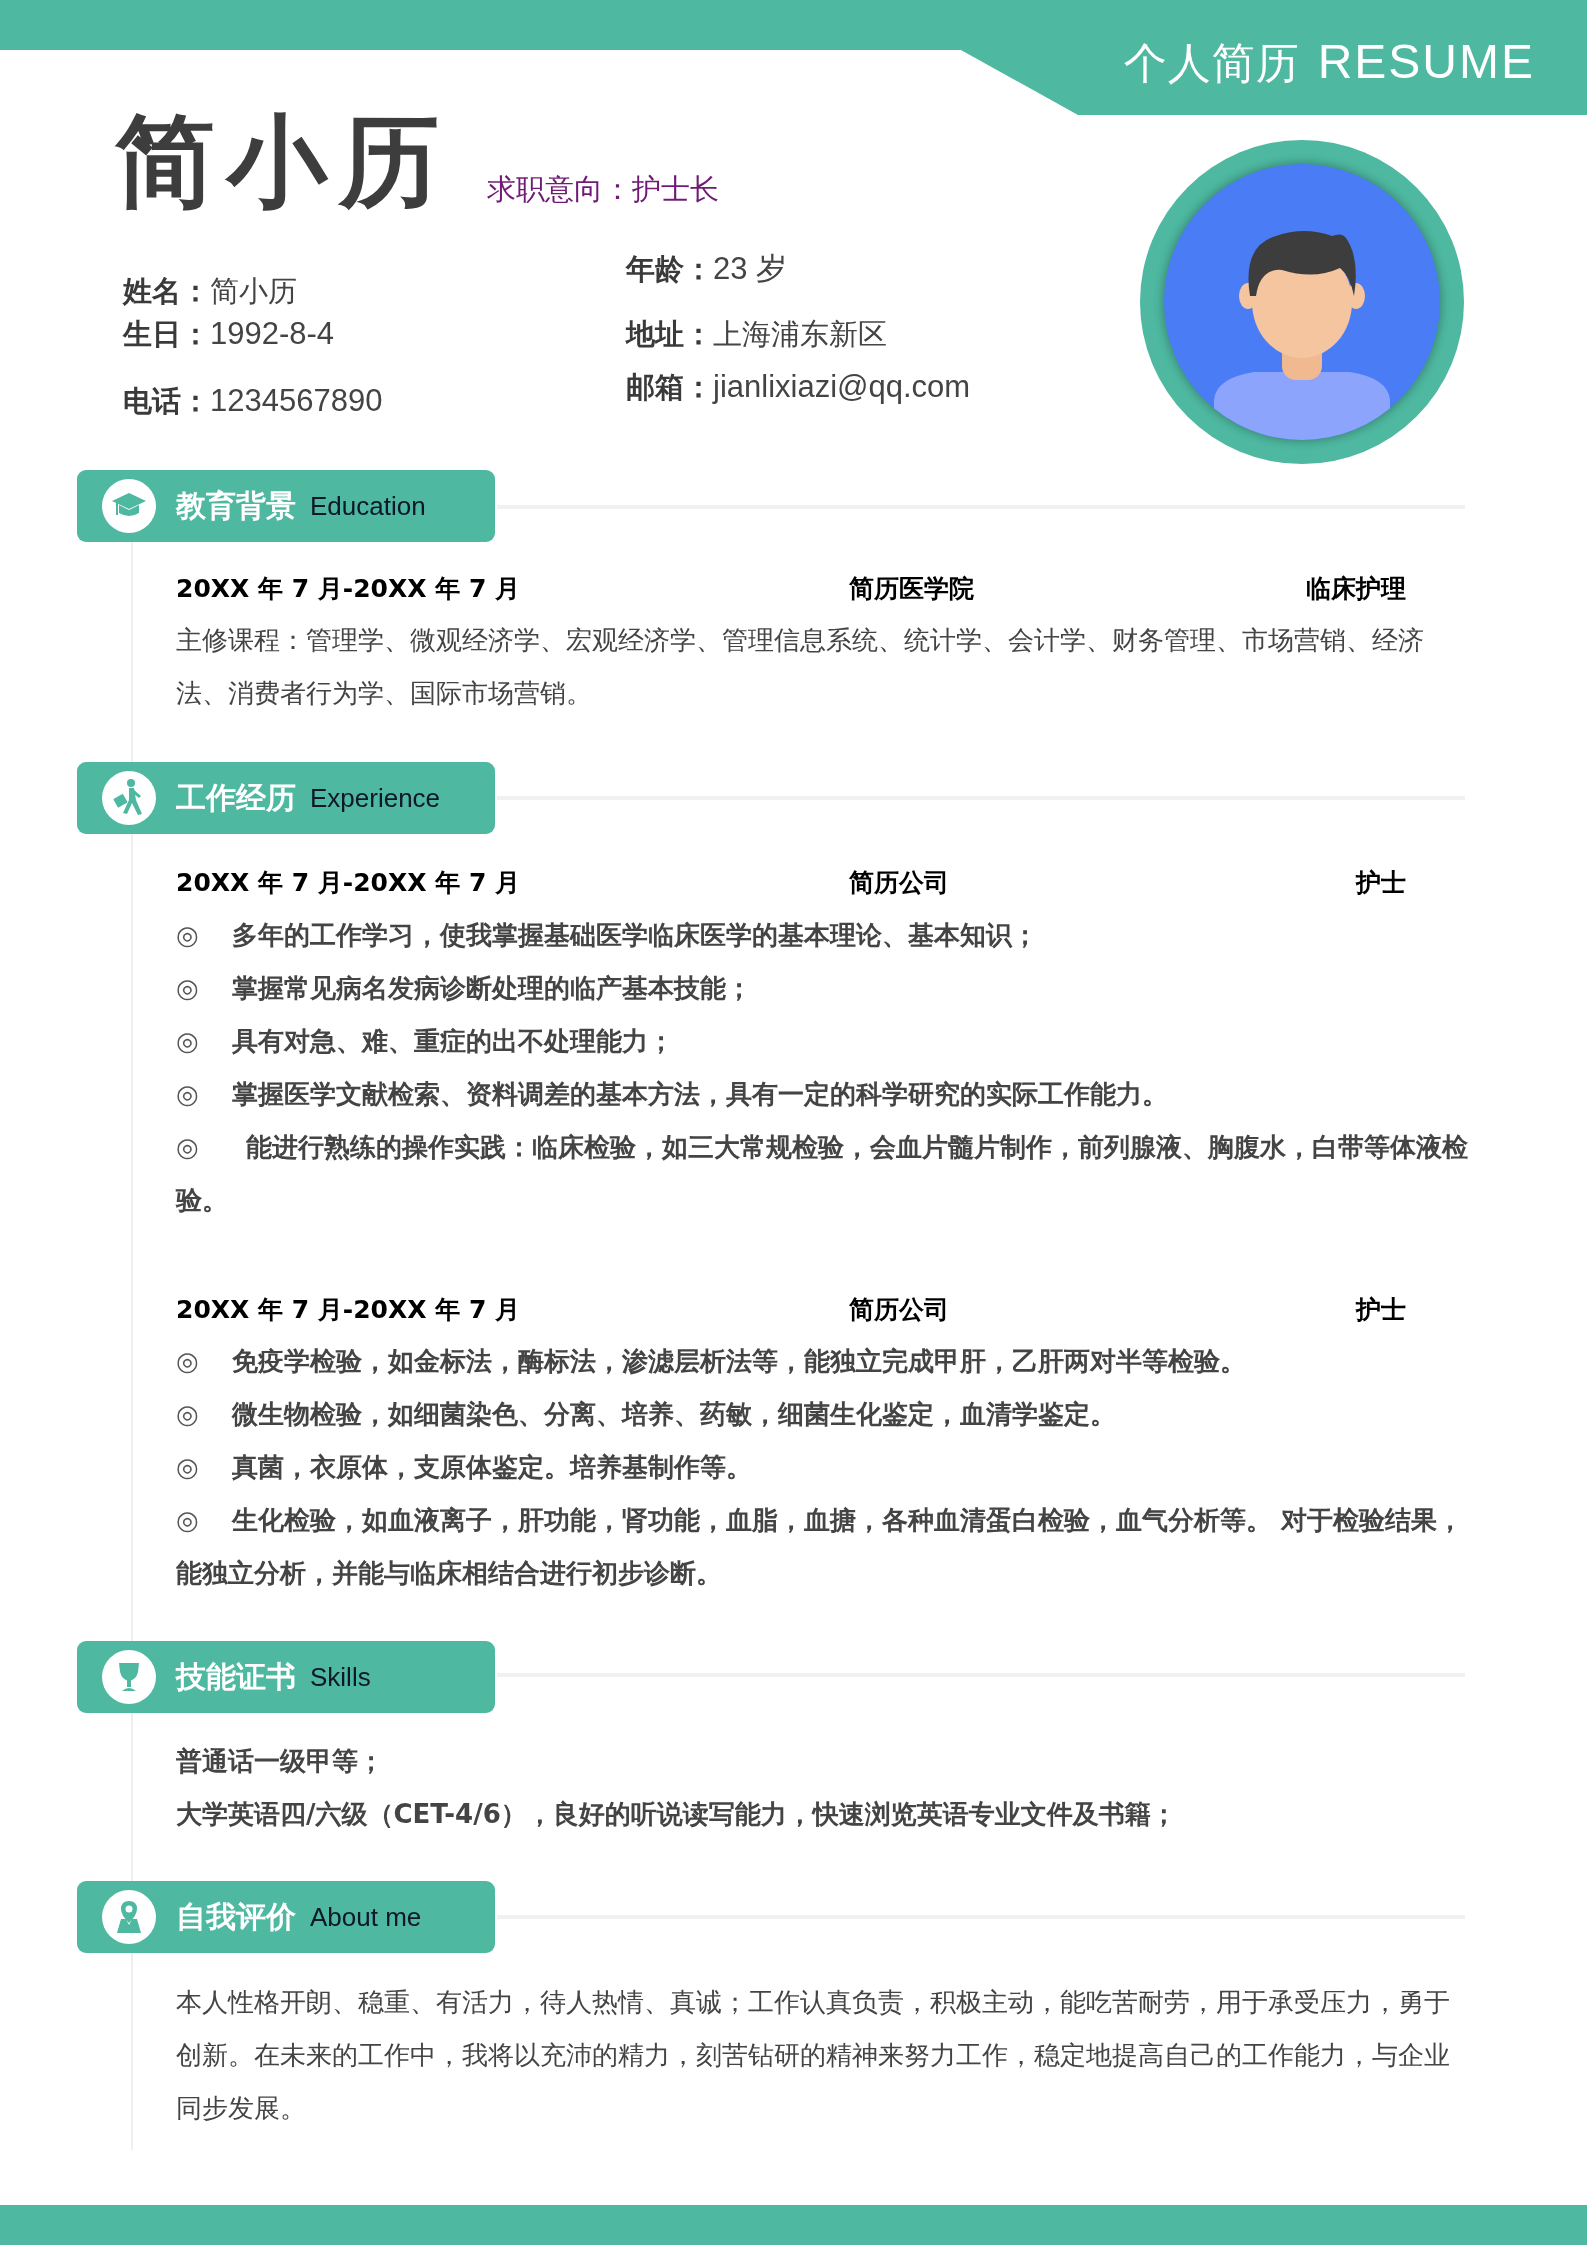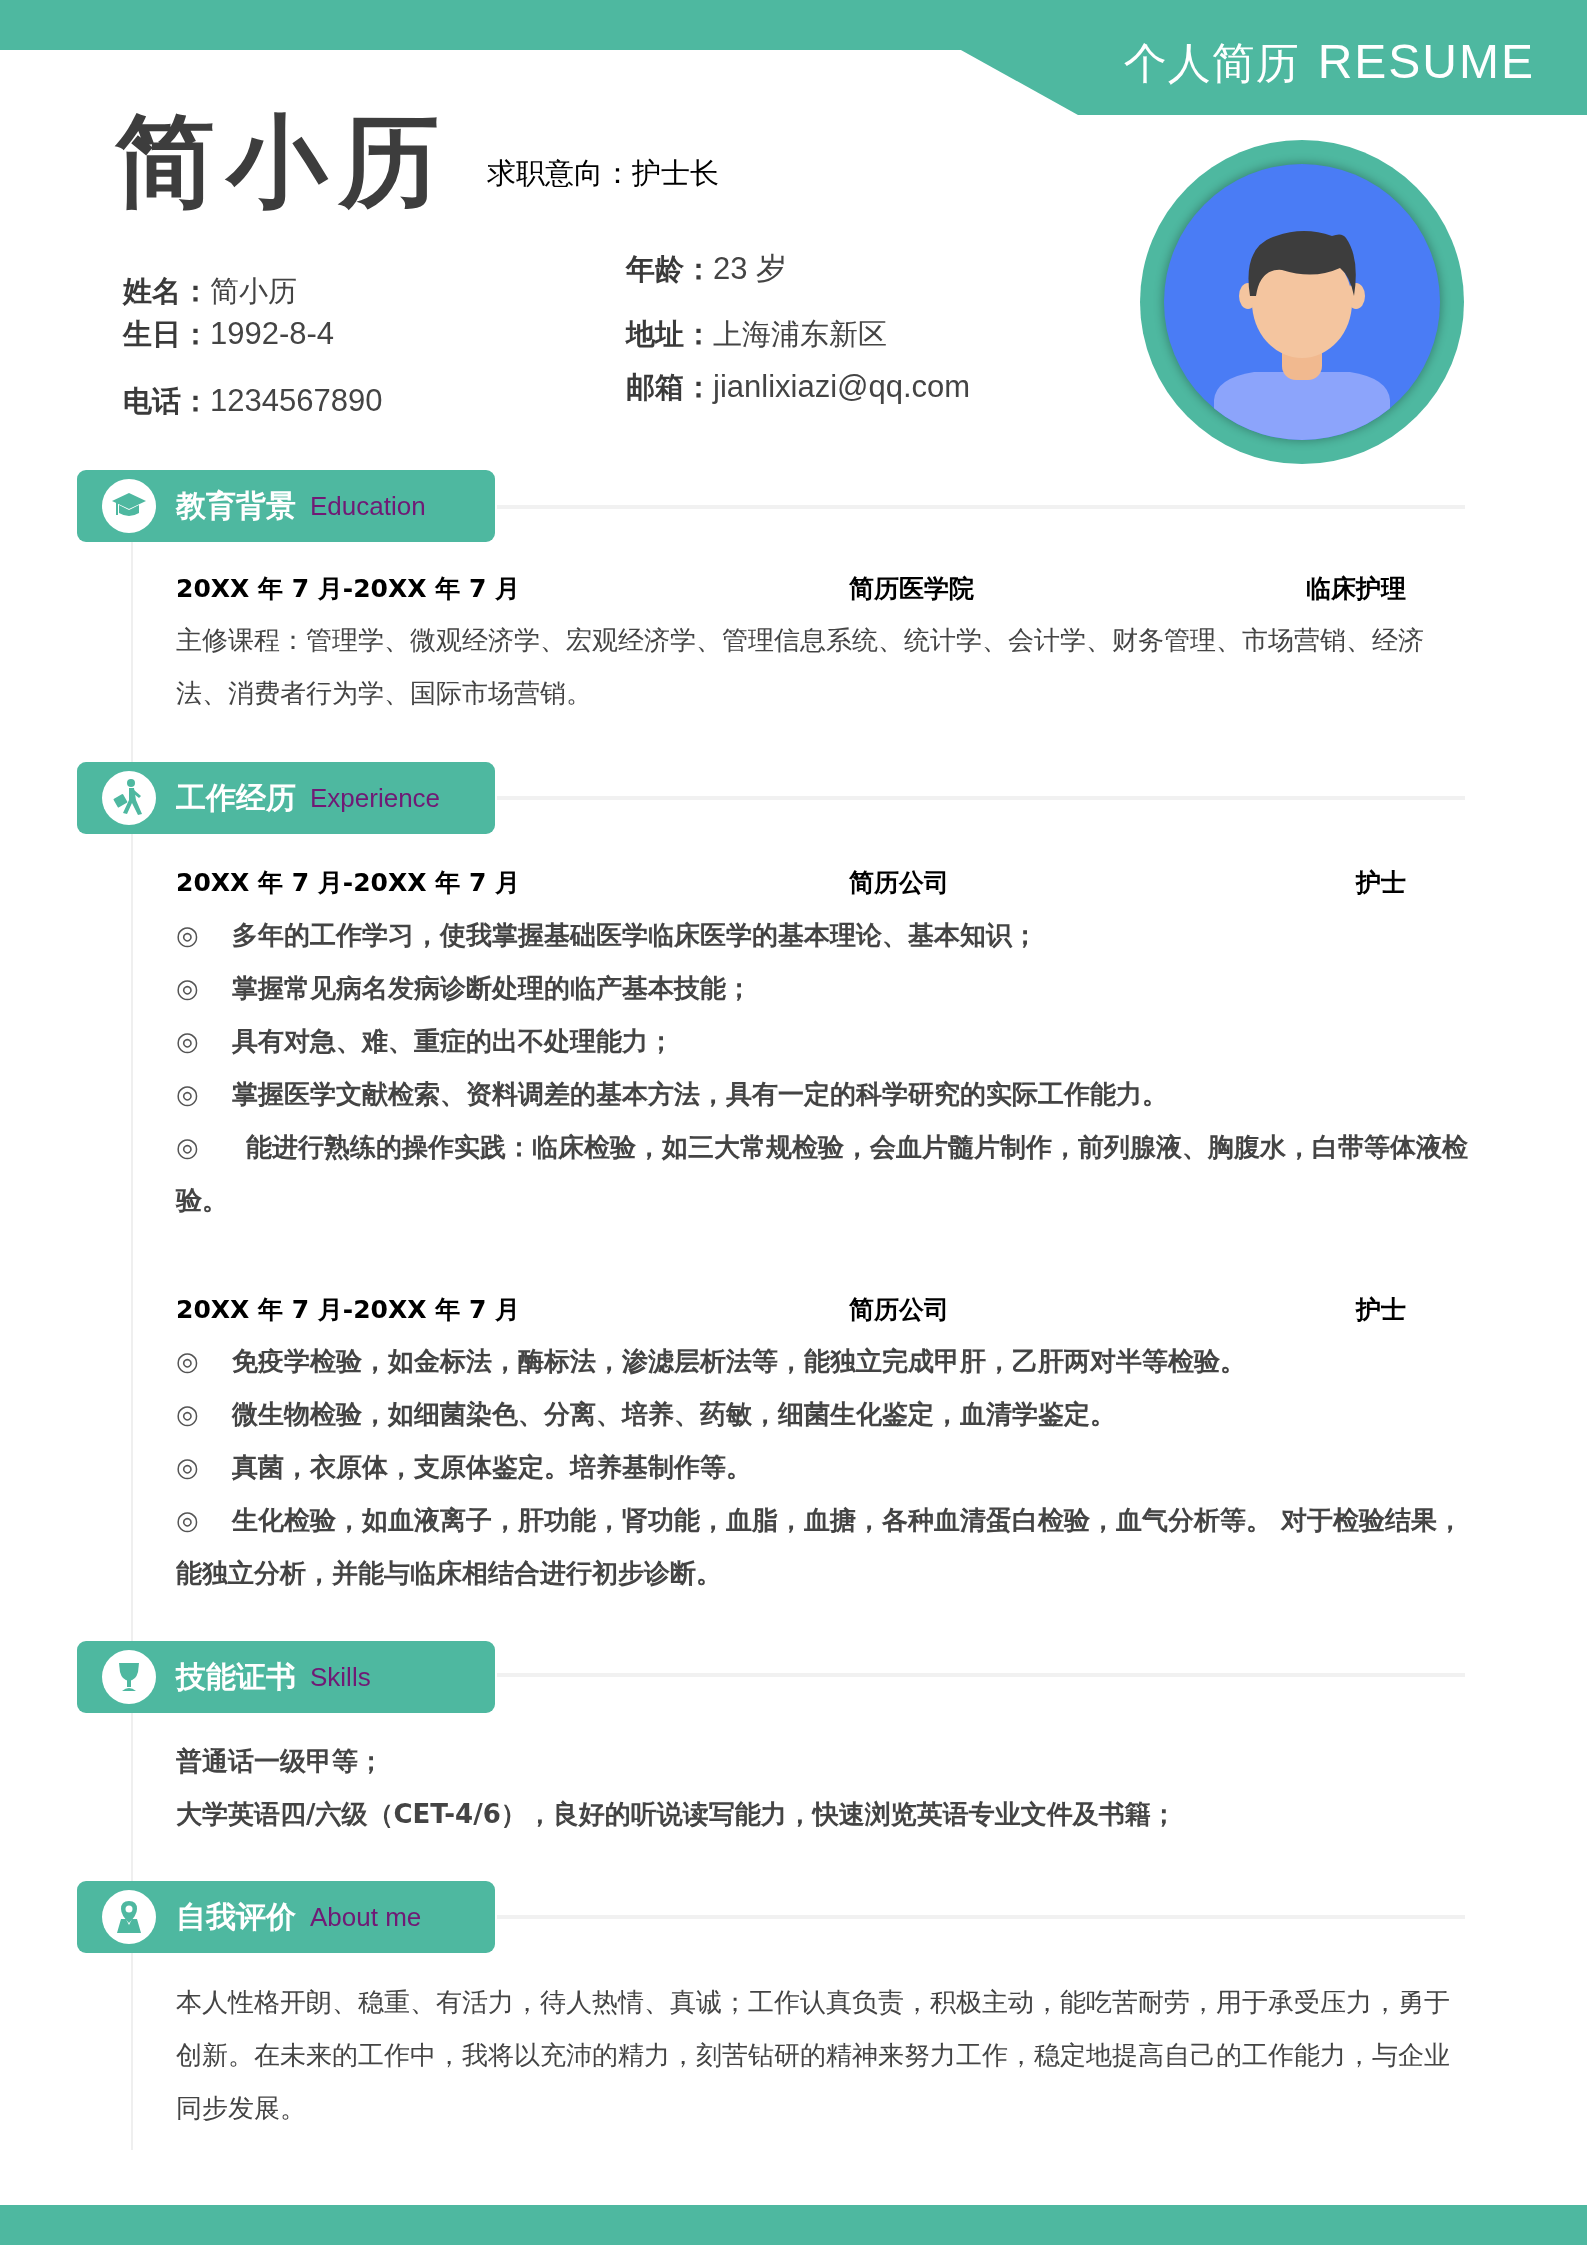--- a/index.html
+++ b/index.html
@@ -28,22 +28,22 @@
   }
   .top-title .en { margin-left: 18px; font-family: "Liberation Sans", "DejaVu Sans", sans-serif; font-size: 48px; letter-spacing: 2px; }
 
   
   .big-name {
     position: absolute; left: 115px; top: 112px;
     font-size: 100px; font-weight: bold; color: #3d3d3d; letter-spacing: 12px;
     line-height: 1;
   }
   .job-intent {
-    position: absolute; left: 487px; top: 154px;
-    font-size: 29px; color: #000000; white-space: nowrap;
+    position: absolute; left: 487px; top: 170px;
+    font-size: 29px; color: #701a75; white-space: nowrap;
   }
 
   .info-grid {
     position: absolute; left: 123px; top: 248px; width: 900px;
   }
   .info-row { position: absolute; white-space: nowrap; font-size: 29px; color: #444; }
   .info-row .k { font-weight: bold; color: #3a3a3a; }
   .info-row .v { font-family: "Liberation Sans", "DejaVu Sans", sans-serif; font-size: 31px; }
 
   
@@ -68,21 +68,21 @@
     position: absolute; left: 77px; width: 418px; height: 72px;
     background: #4eb8a0; border-radius: 9px;
     display: flex; align-items: center;
   }
   .sec-icon {
     width: 54px; height: 54px; border-radius: 50%; background: #fff;
     margin-left: 25px; display: flex; align-items: center; justify-content: center;
     flex-shrink: 0;
   }
   .sec-cn { color: #fff; font-weight: bold; font-size: 30px; margin-left: 20px; white-space: nowrap; }
-  .sec-en { color: #701a75; font-size: 26px; margin-left: 14px; white-space: nowrap; font-family: "Liberation Sans", "DejaVu Sans", sans-serif; }
+  .sec-en { color: #0f172a; font-size: 26px; margin-left: 14px; white-space: nowrap; font-family: "Liberation Sans", "DejaVu Sans", sans-serif; }
   .sec-rule {
     position: absolute; left: 497px; width: 968px; height: 4px; background: #f1f1f1;
   }
 
   
   .entry-head {
     position: absolute; left: 176px; width: 1230px; height: 36px;
     font-size: 25px; font-weight: bold; color: #000000; white-space: nowrap;
   }
   .entry-head .date { position: absolute; left: 0; top: 0; }

